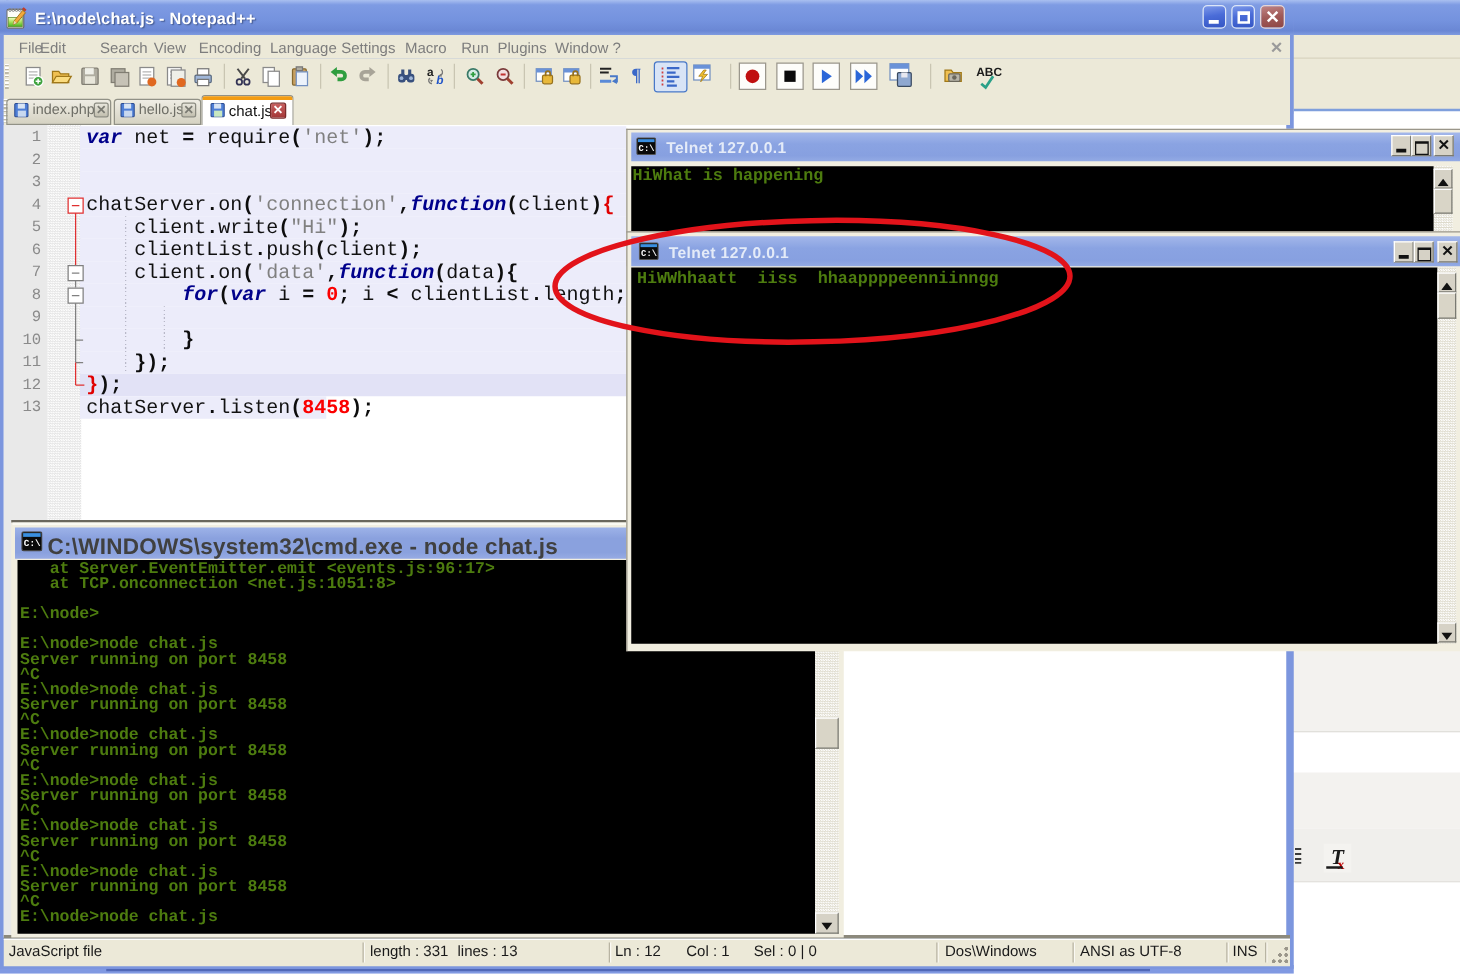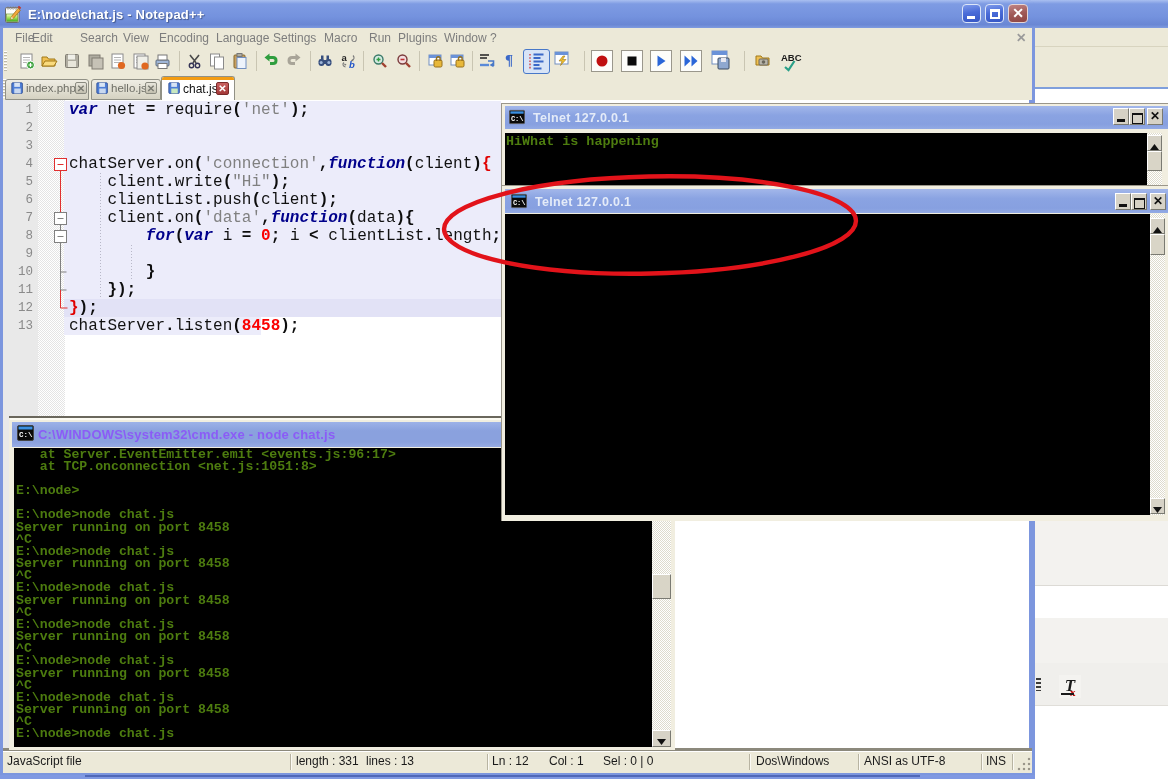--- a/index.html
+++ b/index.html
@@ -368,21 +368,21 @@
 </div>
 
 <div class="a" id="cmdwin" style="left:9px;top:416px;width:666px;height:334px;background:#F1EEE0;border-top:2px solid #6a675c;box-sizing:border-box">
   <div class="a" style="left:1px;top:0px;width:664px;height:2px;background:#FBFAF2"></div>
   <div class="a" style="left:3px;top:4px;width:660px;height:25px;background:linear-gradient(180deg,#9DB2E8 0%,#8AA1DE 35%,#8AA1DE 80%,#97ABE4 100%)"></div>
   <svg class="a" style="left:8px;top:7px" width="17" height="17" viewBox="0 0 17 17">
       <rect x="0.5" y="0.5" width="16" height="15" rx="1.5" fill="#0a0a0a" stroke="#444"></rect>
       <rect x="1.5" y="1.5" width="14" height="3" fill="#3A8FE0"></rect>
       <text x="2" y="12" font-size="7.5" font-weight="bold" fill="#fff" font-family="Liberation Mono">C:\</text>
     </svg>
-  <div class="a" style="left:29px;top:9px;font-size:13px;font-weight:bold;color:#8b5cf6;letter-spacing:.2px">C:\WINDOWS\system32\cmd.exe - node chat.js</div>
+  <div class="a" style="left:29px;top:9px;font-size:18px;font-weight:bold;color:#404040;letter-spacing:.2px">C:\WINDOWS\system32\cmd.exe - node chat.js</div>
   <div class="a" style="left:5px;top:30px;width:638px;height:299px;background:#000"></div>
   <pre class="term a" style="left:7px;top:30.5px;font-size:13.2px;line-height:12.17px">   at Server.EventEmitter.emit &lt;events.js:96:17&gt;
    at TCP.onconnection &lt;net.js:1051:8&gt;
 
 E:\node&gt;
 
 E:\node&gt;node chat.js
 Server running on port 8458
 ^C
 E:\node&gt;node chat.js
@@ -444,20 +444,21 @@
     </svg>
   <div class="a tl-title" style="left:33px;top:9px">Telnet 127.0.0.1</div>
   <div class="a cbtn" style="left:613px;top:7px;height:17px">
       <div style="margin:10px auto 0;width:8px;height:2.5px;background:#111"></div>
     </div>
   <div class="a cbtn" style="left:629px;top:7px;height:17px">
       <div style="margin:3.5px auto 0;width:9px;height:8px;border:1.5px solid #111;border-top-width:2.5px"></div>
     </div>
   <div class="a cbtn" style="left:648px;top:7px;height:17px;font-size:12px;font-weight:bold;color:#111;line-height:15px">✕</div>
   <div class="a" style="left:3px;top:28px;width:645px;height:301px;background:#000"></div>
+  <pre class="term a" style="left:7.5px;top:31px;font-size:13.4px;line-height:13px">HiWWhhaatt  iiss  hhaappppeenniinngg</pre>
   <div class="a" style="left:648px;top:28px;width:15px;height:301px;background:conic-gradient(#fff 0 25%,#DEDBCD 0 50%,#fff 0 75%,#DEDBCD 0) 0 0/2px 2px"></div>
   <div class="a cbtn" style="left:648px;top:32px;width:15px;height:16px"><svg width="9" height="6" style="margin-top:4px">
         <path d="M4.5 0 L9 6 L0 6 Z" fill="#111"></path>
       </svg></div>
   <div class="a" style="left:648px;top:48px;width:15px;height:21px;background:#D9D5C7;border-top:1px solid #FFF;border-left:1px solid #FFF;border-right:1.5px solid #7a7a72;border-bottom:1.5px solid #7a7a72;box-sizing:border-box"></div>
   <div class="a cbtn" style="left:648px;top:312px;width:15px;height:16px"><svg width="9" height="6" style="margin-top:5px">
         <path d="M4.5 6 L9 0 L0 0 Z" fill="#111"></path>
       </svg></div>
 </div>
 

